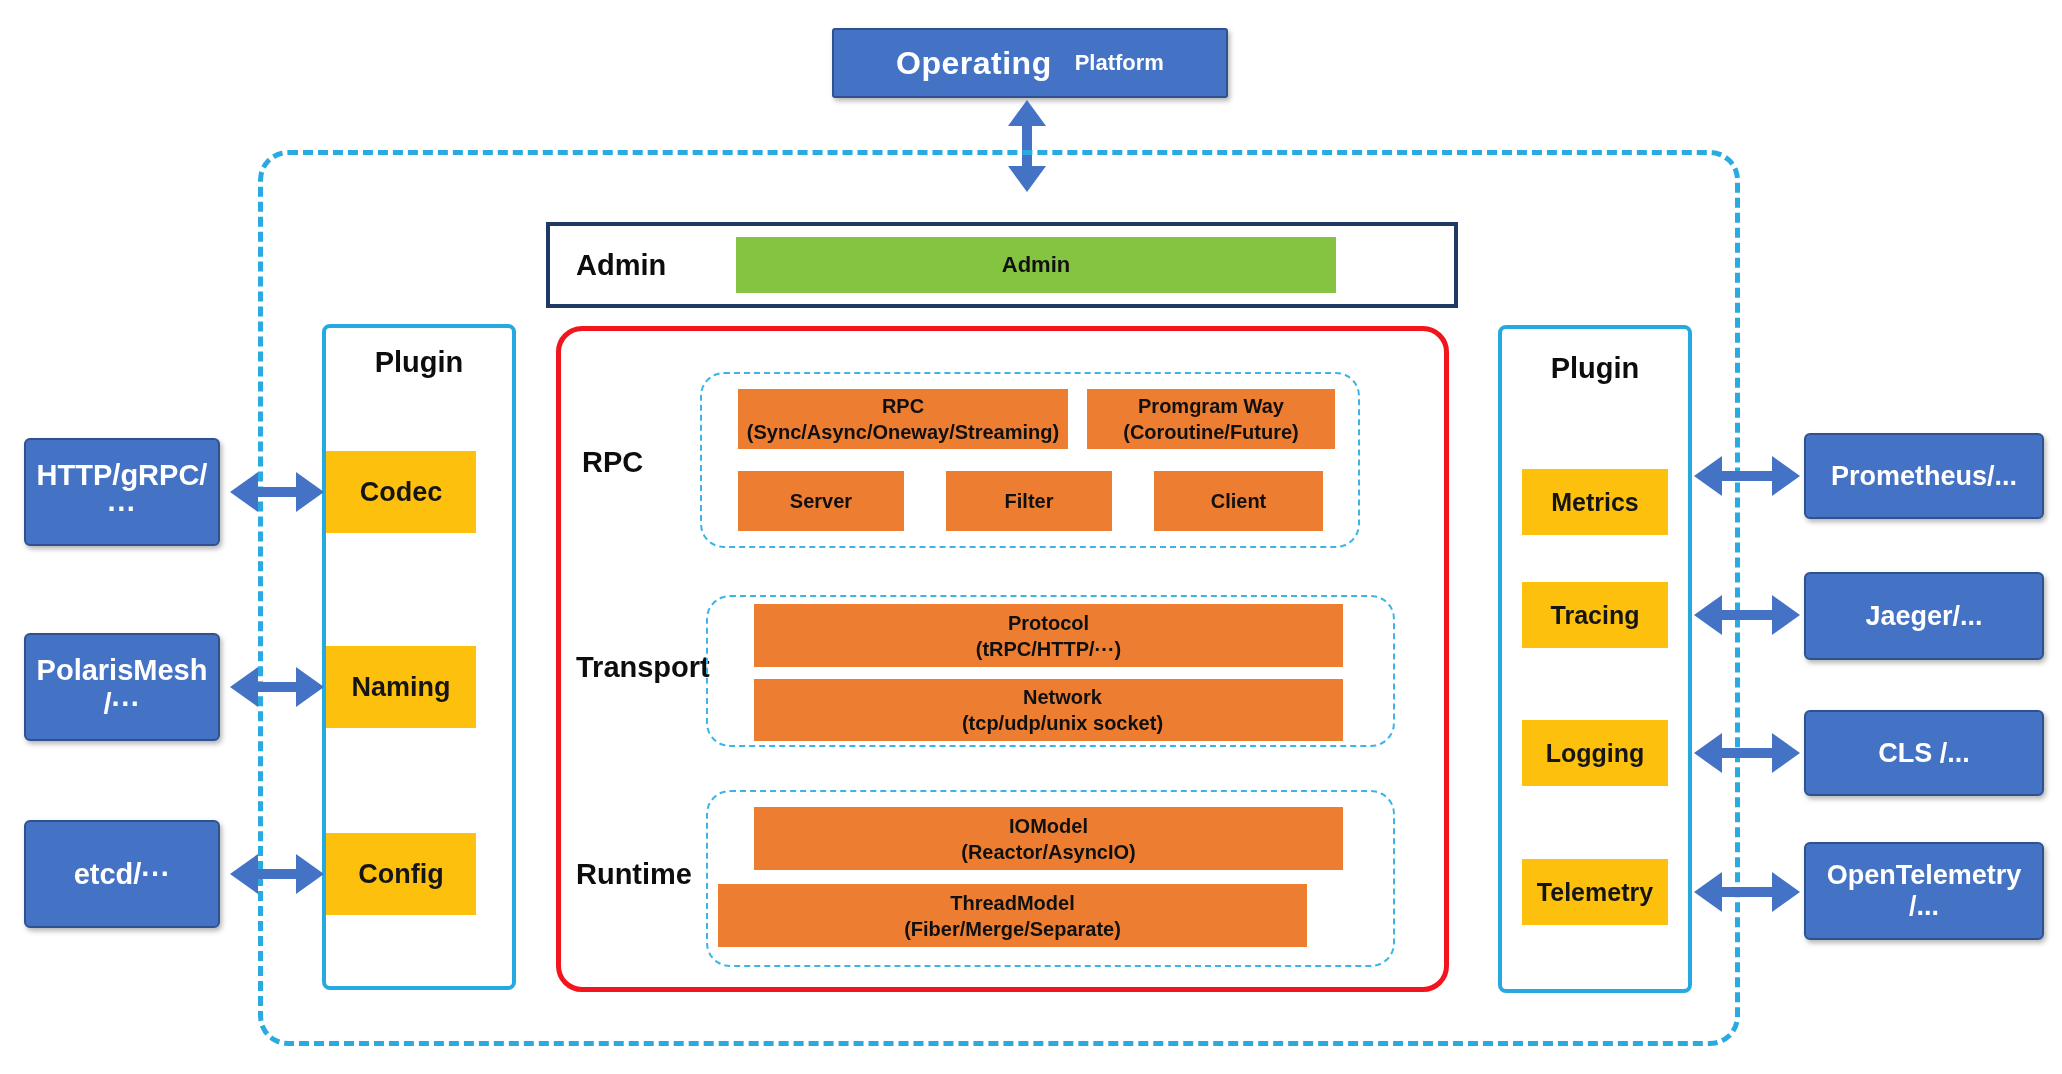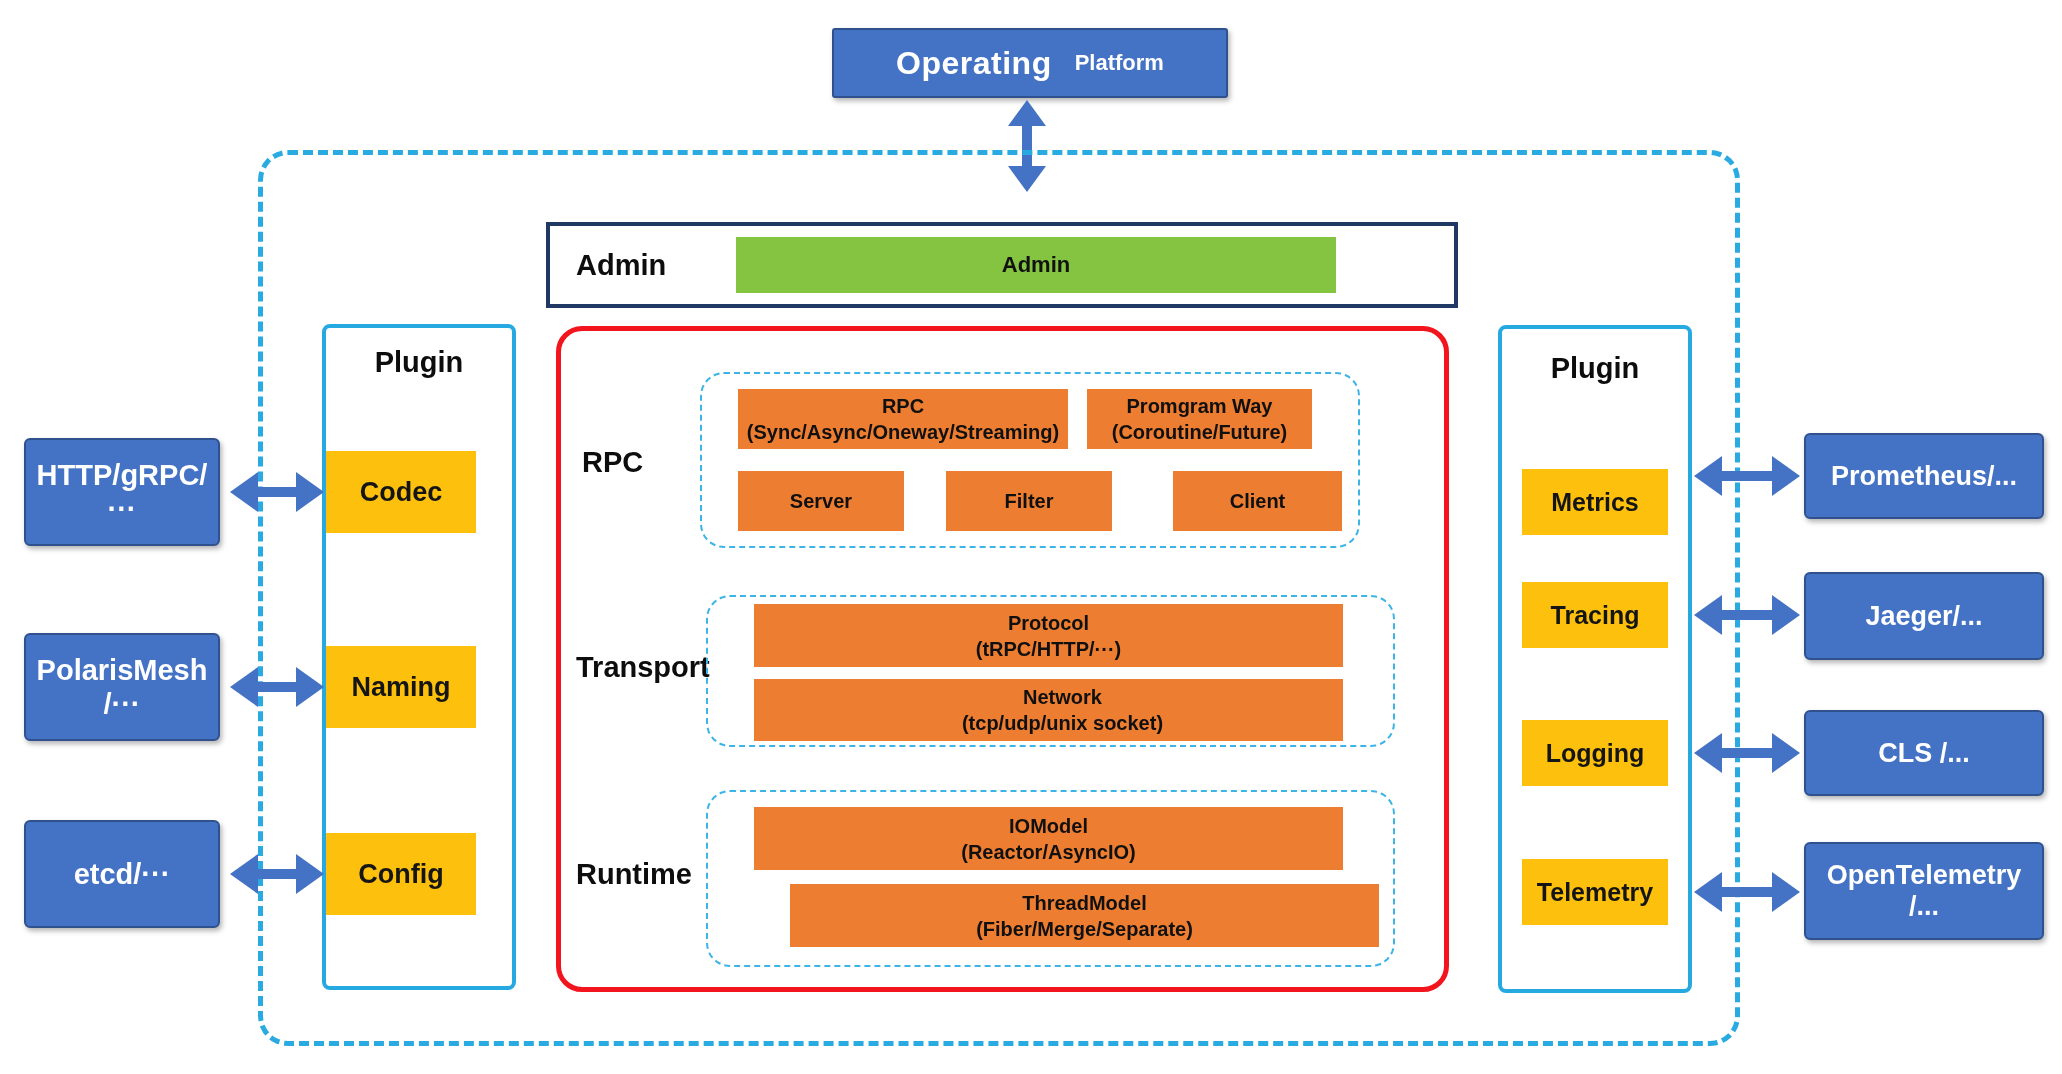--- a/index.html
+++ b/index.html
@@ -35,30 +35,30 @@
   .inner-dashed{border:2px dashed #3CB4E5;border-radius:24px;}
   .dash-rpc{left:700px;top:372px;width:660px;height:176px;}
   .dash-transport{left:706px;top:595px;width:689px;height:152px;}
   .dash-runtime{left:706px;top:790px;width:689px;height:177px;}
 
   .orange{background:#ED7D31;color:#101010;display:flex;flex-direction:column;align-items:center;justify-content:center;
           text-align:center;font-weight:bold;font-size:20px;line-height:26px;}
 
   
   .ob-rpc1{left:738px;top:389px;width:330px;height:60px;}
-  .ob-rpc2{left:1087px;top:389px;width:225px;height:60px;}
+  .ob-rpc2{left:1087px;top:389px;width:248px;height:60px;}
   .ob-server{left:738px;top:471px;width:166px;height:60px;}
   .ob-filter{left:946px;top:471px;width:166px;height:60px;}
-  .ob-client{left:1154px;top:471px;width:169px;height:60px;margin-left:19px;}
+  .ob-client{left:1154px;top:471px;width:169px;height:60px;}
   
   .ob-protocol{left:754px;top:604px;width:589px;height:63px;}
   .ob-network{left:754px;top:679px;width:589px;height:62px;padding-left:28px;}
   
   .ob-iomodel{left:754px;top:807px;width:589px;height:63px;}
-  .ob-threadmodel{left:790px;top:884px;width:589px;height:63px;}
+  .ob-threadmodel{left:718px;top:884px;width:589px;height:63px;}
 
   
   .plugin-frame{background:#ffffff;border:4px solid #25A9E0;border-radius:8px;}
   .plugin-left{left:322px;top:324px;width:194px;height:666px;}
   .plugin-right{left:1498px;top:325px;width:194px;height:668px;}
   .plugin-title{font-size:29px;font-weight:bold;color:#0d0d0d;text-align:center;}
   .pt-left{left:322px;top:346px;width:194px;}
   .pt-right{left:1498px;top:352px;width:194px;}
 
   .yellow{background:#FDC00D;color:#151515;display:flex;align-items:center;justify-content:center;font-weight:bold;}

